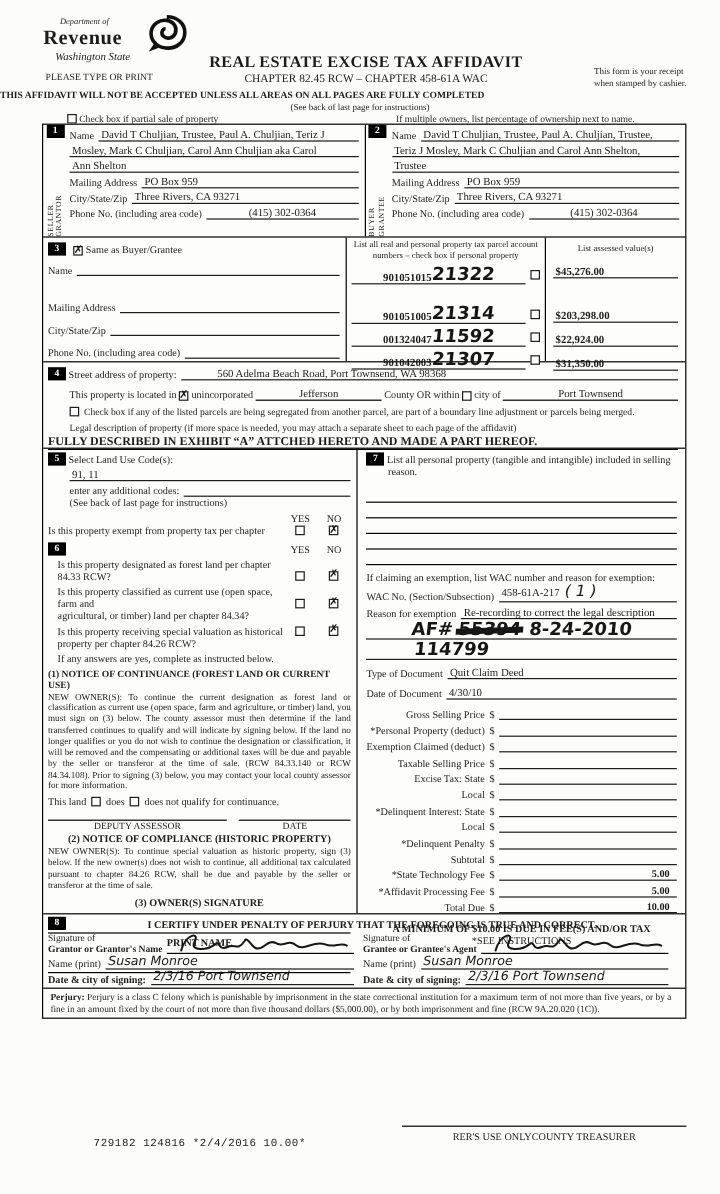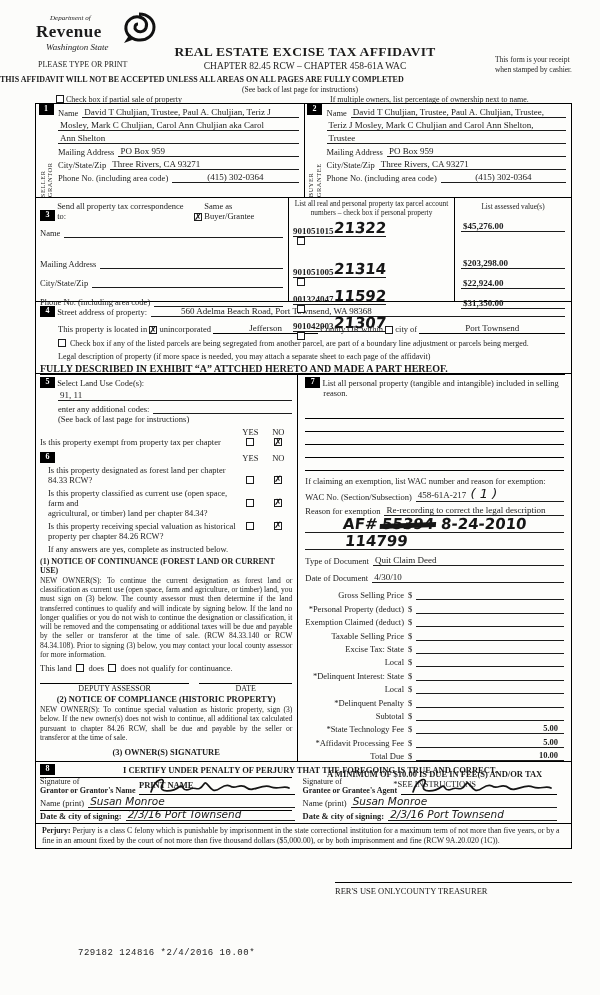--- a/index.html
+++ b/index.html
@@ -51,21 +51,21 @@
   .side { width:20px; display:flex; flex-direction:column; align-items:center; }
   .vlabels { flex:1; display:flex; justify-content:center; padding-top:4px; }
   .vert { writing-mode:vertical-rl; transform:rotate(180deg); font-size:6.5px; letter-spacing:0.5px; line-height:1.1; }
   .fields { flex:1; padding:1px 5px 2px 2px; }
 
   .r3 { display:flex; height:104px; }
   .s3a { width:252px; padding:3px 5px 2px 4px; }
   .s3b { width:166px; border-left:1px solid #000; padding:2px 4px; }
   .s3c { flex:1; border-left:1px solid #000; padding:2px 6px; }
   .col-hdr { font-size:7.3px; text-align:center; line-height:1.2; }
-  .prow { display:flex; align-items:flex-start; margin-top:2px;flex-direction:column; }
+  .prow { display:flex; align-items:center; margin-top:2px; }
   .pnum { font-weight:bold; font-size:9px; }
   .pline { flex:1; border-bottom:1px solid #1c1c1c; display:flex; align-items:flex-end; justify-content:center; }
   .vrow { border-bottom:1px solid #1c1c1c; font-weight:bold; font-size:9px; padding:0 2px; }
 
   .r4 { height:72px; padding:3px 6px 2px 4px; }
   .legal-big { font-weight:bold; font-size:10px; border-bottom:1px solid #000; margin-top:2px; }
 
   .r567 { display:flex; height:388px; }
   .c56 { width:265px; padding:2px 5px 0 4px; }
   .c7 { flex:1; border-left:1px solid #000; padding:2px 7px 0 7px; }
@@ -94,21 +94,21 @@
   .sig-col { width:50%; padding-right:8px; }
   .sig-row { display:flex; align-items:flex-end; }
   .sig-label { font-size:8px; line-height:1.15; white-space:nowrap; }
   .sig-fill { flex:1; border-bottom:1px solid #000; margin-left:4px; position:relative; height:20px; }
   .sig-fill svg { position:absolute; bottom:-4px; left:4px; }
   .hwv { font-family:"DejaVu Sans",sans-serif; font-style:italic; font-size:10.5px; color:#191919; }
 
   .perjury { border-top:1px solid #000; padding:2px 6px 3px 6px; font-size:7.8px; line-height:1.25; }
 
   .footer-stamp { position:absolute; left:78px; top:948px; font-family:"Liberation Mono",monospace; font-size:9px; letter-spacing:0.5px; }
-  .footer-right { position:absolute; left:335px; top:882px; width:237px; border-top:1px solid #000; display:flex; justify-content:flex-start; padding-top:3px; font-size:8.5px; }
+  .footer-right { position:absolute; left:335px; top:938px; width:237px; border-top:1px solid #000; display:flex; justify-content:center; padding-top:3px; font-size:8.5px; }
 </style>
 </head>
 <body>
 
 <div class="page">
 
   <div class="logo">
     <div class="logo-dept">Department of</div>
     <div class="logo-name">Revenue</div>
     <div class="logo-state">Washington State</div>
@@ -202,21 +202,21 @@
               <span class="fill typed" style="text-align:center">(415) 302-0364</span>
             </div>
         </div>
       </div>
     </div>
 
     <div class="row r3">
       <div class="s3a">
         <div class="fline" style="min-height:12px">
           <span class="num">3</span>&nbsp;
-          <span>Send all property tax correspondence to:</span>&nbsp;
+          &nbsp;
           <span class="cb x"></span>&nbsp;
           <span>Same as Buyer/Grantee</span>
         </div>
         <div class="fline" style="margin-top:4px">
             <span class="lab">Name</span>
             <span class="fill"></span>
           </div>
         <div class="fline" style="margin-top:18px">
             <span class="lab">Mailing Address</span>
             <span class="fill"></span>

